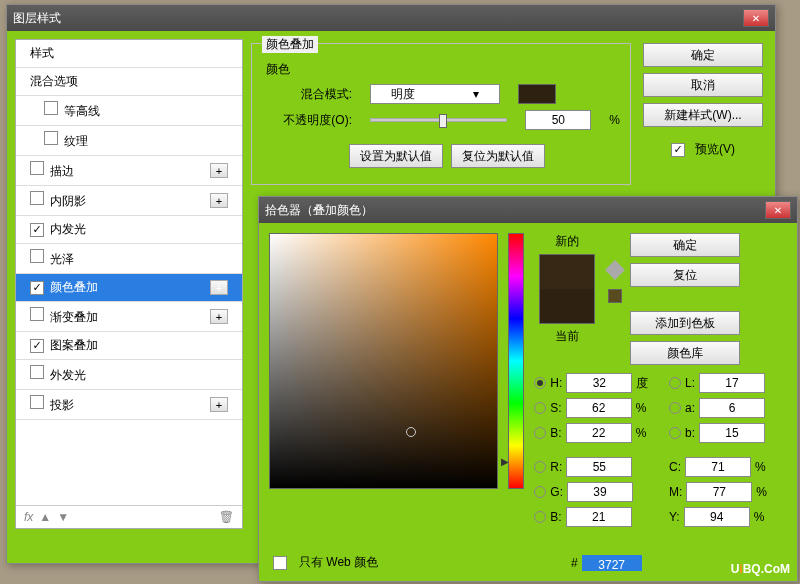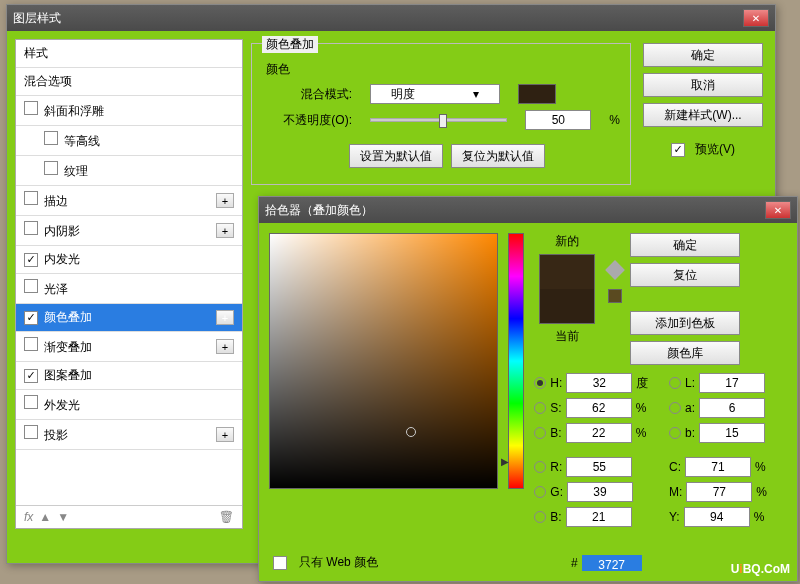--- a/index.html
+++ b/index.html
@@ -7,21 +7,21 @@
 
 .window { position: absolute; background: #84cc16; border: 1px solid #888; box-shadow: 2px 2px 8px rgba(0,0,0,0.3); }
 .titlebar { height: 26px; background: linear-gradient(#5e5e5e, #4a4a4a); color: #fff; display: flex; align-items: center; padding: 0 6px; justify-content: space-between; }
 .titlebar-text { font-size: 12px; }
 .winbtns { display: flex; gap: 2px; }
 .winbtn { width: 26px; height: 18px; background: linear-gradient(#eee,#ccc); border: 1px solid #666; display: flex; align-items: center; justify-content: center; font-size: 10px; color: #333; }
 .winbtn.close { background: linear-gradient(#e88,#c33); color: #fff; }
 
 .layer-style-body { display: flex; padding: 8px; gap: 8px; }
 .style-list { width: 228px; background: #fff; border: 1px solid #aaa; height: 490px; display: flex; flex-direction: column; }
-.style-list-item { padding: 5px 8px; border-bottom: 1px solid #ddd; display: flex; align-items: center; justify-content: space-between; }
+.style-list-item { padding: 5px 14px; border-bottom: 1px solid #ddd; display: flex; align-items: center; justify-content: space-between; }
 .style-list-item.header { font-weight: normal; }
 .style-list-item.selected { background: #2a7de1; color: #fff; }
 .chk { width: 14px; height: 14px; border: 1px solid #888; background: #fff; display: inline-flex; align-items: center; justify-content: center; margin-right: 6px; font-size: 11px; color: #000; }
 .chk.checked::after { content: "✓"; }
 .expand-btn { width: 18px; height: 15px; border: 1px solid #aaa; background: linear-gradient(#fafafa,#e0e0e0); display: flex; align-items: center; justify-content: center; font-size: 11px; }
 .style-list-footer { margin-top: auto; border-top: 1px solid #ccc; padding: 4px 8px; display: flex; gap: 6px; align-items: center; color: #888; }
 
 .overlay-panel { flex: 1; }
 .fieldset { border: 1px solid #bbb; margin: 4px 0 10px 0; padding: 10px; }
 .fieldset-title { position: relative; top: -18px; background: #f0f0f0; display: inline-block; padding: 0 4px; }
@@ -83,23 +83,20 @@
   </div>
   <div class="layer-style-body">
     <div class="style-list">
       <div class="style-list-item header">
           <span>样式</span>
         </div>
       <div class="style-list-item header">
           <span>混合选项</span>
         </div>
 
-      <div class="style-list-item">
-          <span><span class="chk"></span><span>斜面和浮雕</span></span>
-        </div>
       <div class="style-list-item" style="padding-left:28px">
           <span><span class="chk"></span><span>等高线</span></span>
         </div>
       <div class="style-list-item" style="padding-left:28px">
           <span><span class="chk"></span><span>纹理</span></span>
         </div>
       <div class="style-list-item">
           <span><span class="chk"></span><span>描边</span></span>
           <span class="expand-btn">+</span>
         </div>

